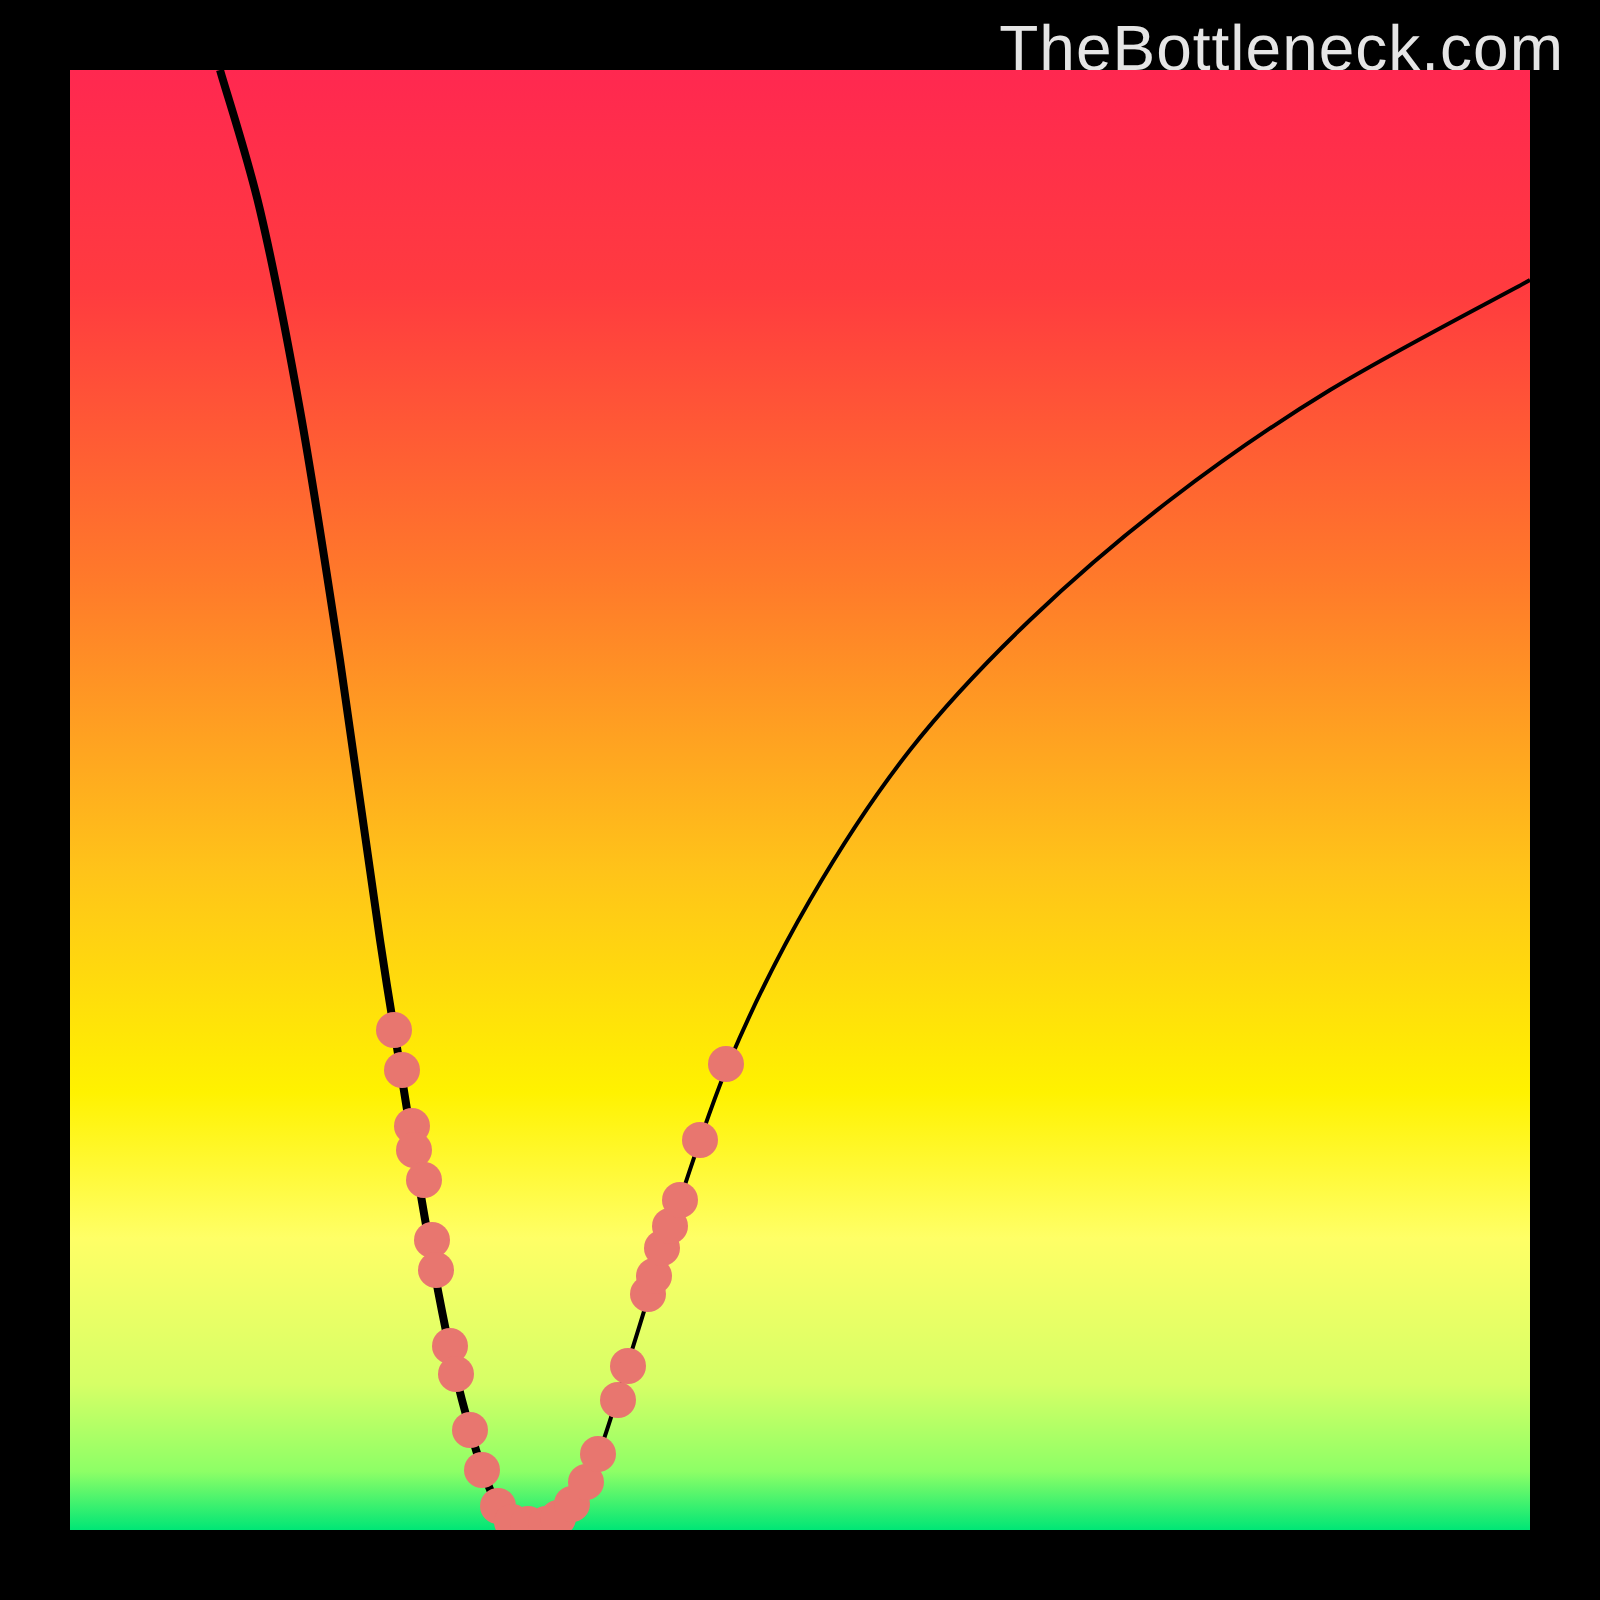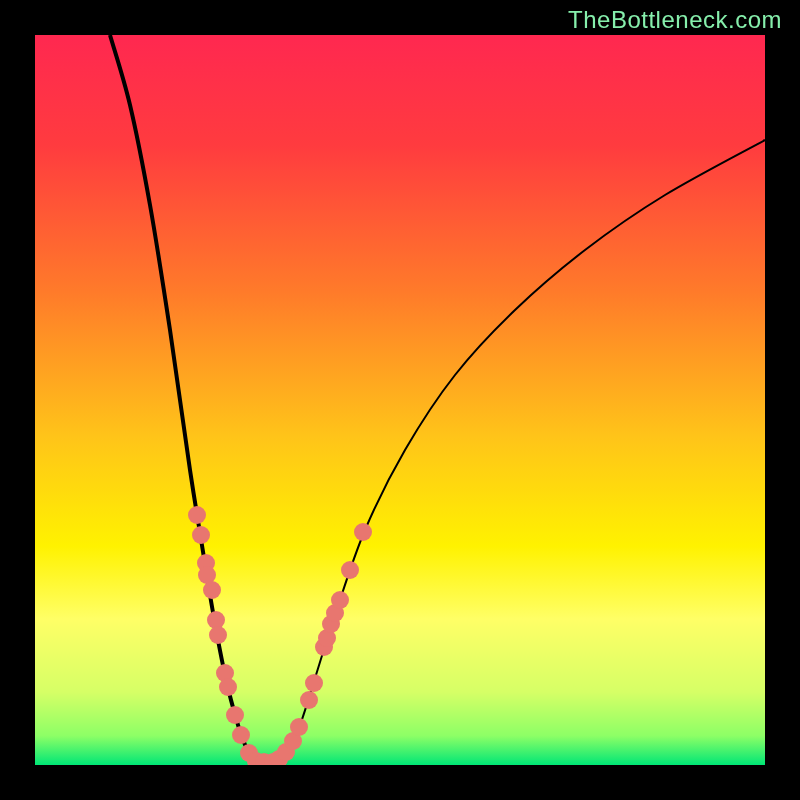--- a/index.html
+++ b/index.html
@@ -24,22 +24,22 @@
     left: 35px;
     top: 35px;
     width: 730px;
     height: 730px;
     overflow: hidden;
   }
   .watermark {
     position: absolute;
     top: 6px;
     right: 18px;
-    color: #86efac;
-    font-size: 24px;
+    color: #e5e5e5;
+    font-size: 32px;
     font-weight: 500;
     letter-spacing: 0.5px;
     font-family: Arial, Helvetica, sans-serif;
   }
   svg {
     display: block;
   }
 </style>
 </head>
 <body>

